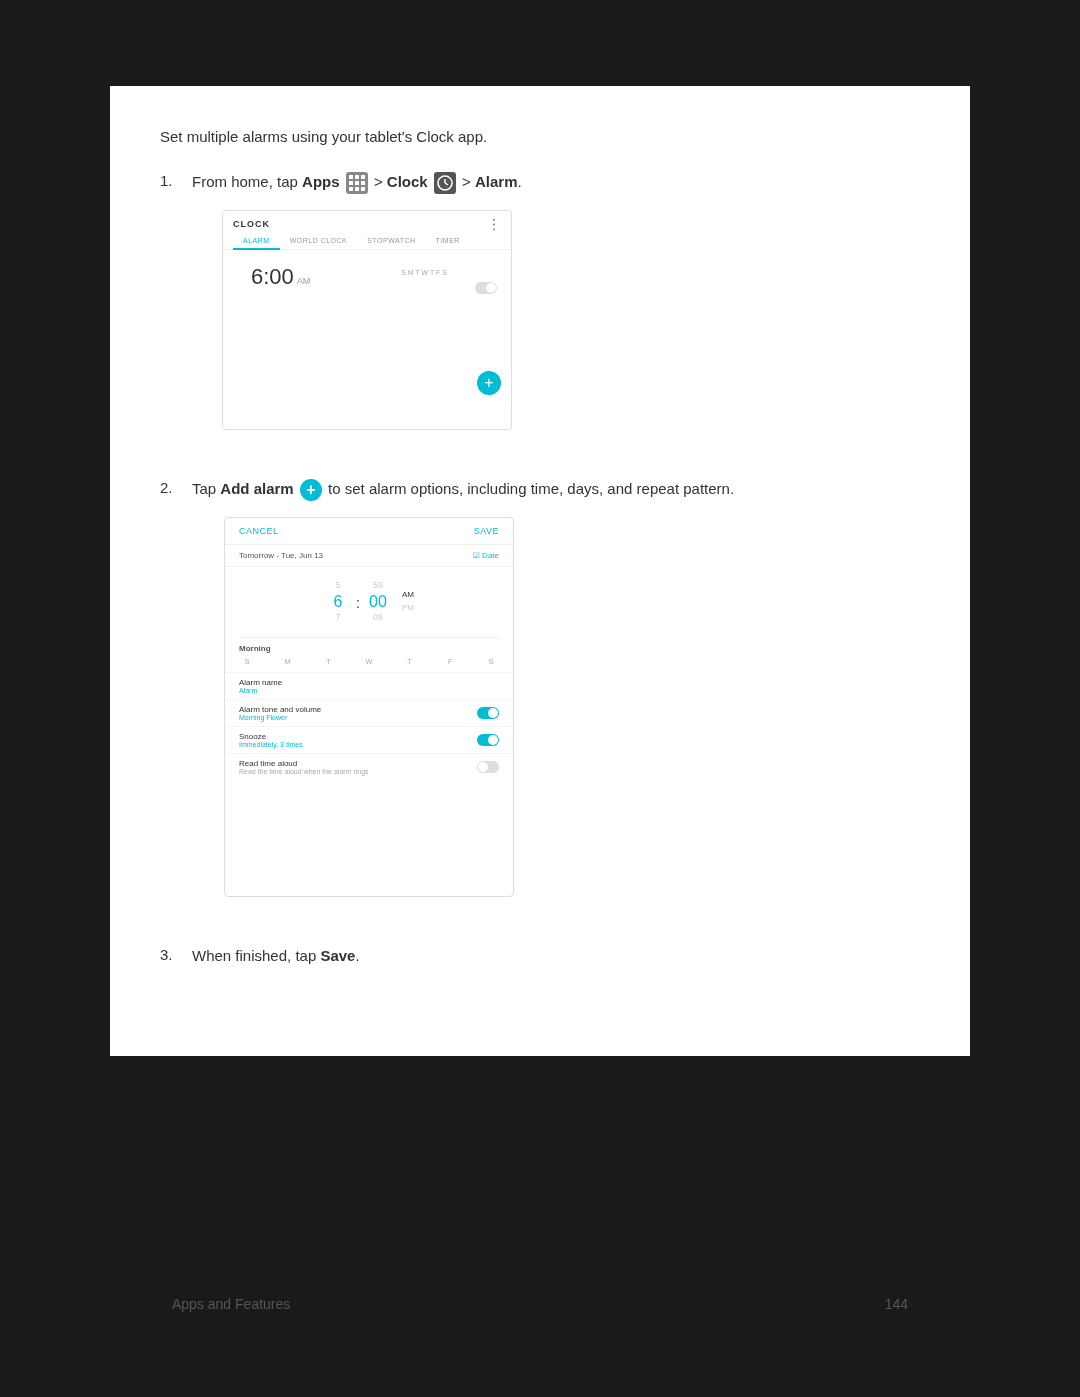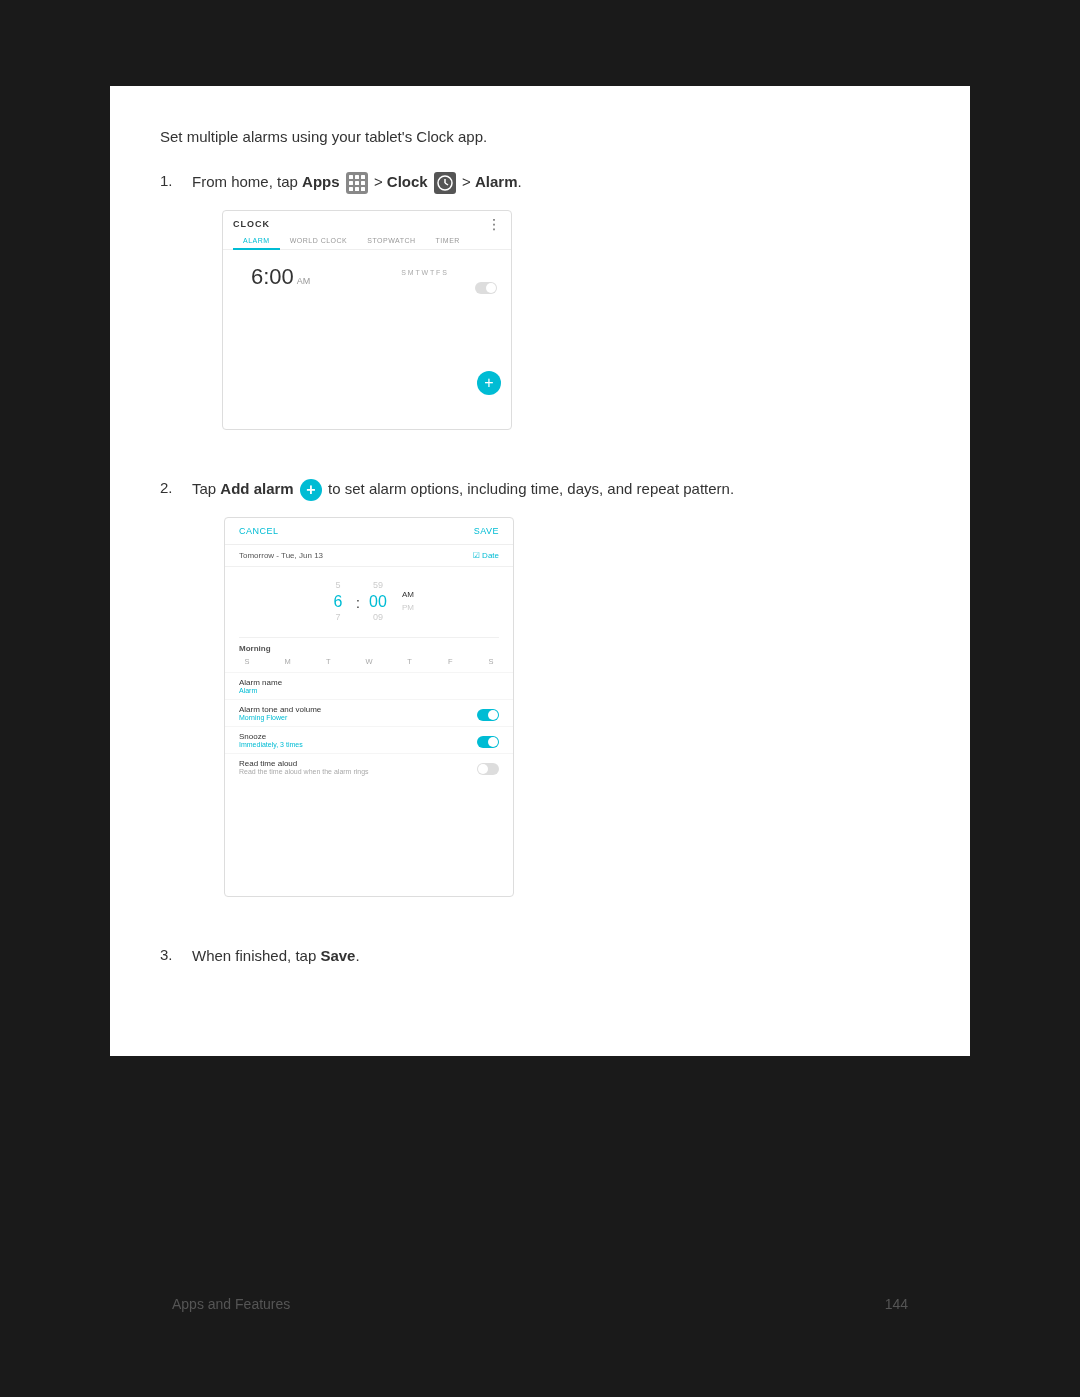--- a/index.html
+++ b/index.html
@@ -292,21 +292,21 @@
       justify-content: space-between;
     }
     .ps2-day {
       font-size: 7.5px;
       color: #aaa;
       width: 16px;
       text-align: center;
     }
     .ps2-settings-row {
       display: flex;
-      align-items: flex-end;
+      align-items: center;
       justify-content: space-between;
       padding: 5px 14px;
       border-top: 1px solid #f5f5f5;
     }
     .ps2-settings-left {
     }
     .ps2-settings-title {
       font-size: 8px;
       color: #333;
     }

